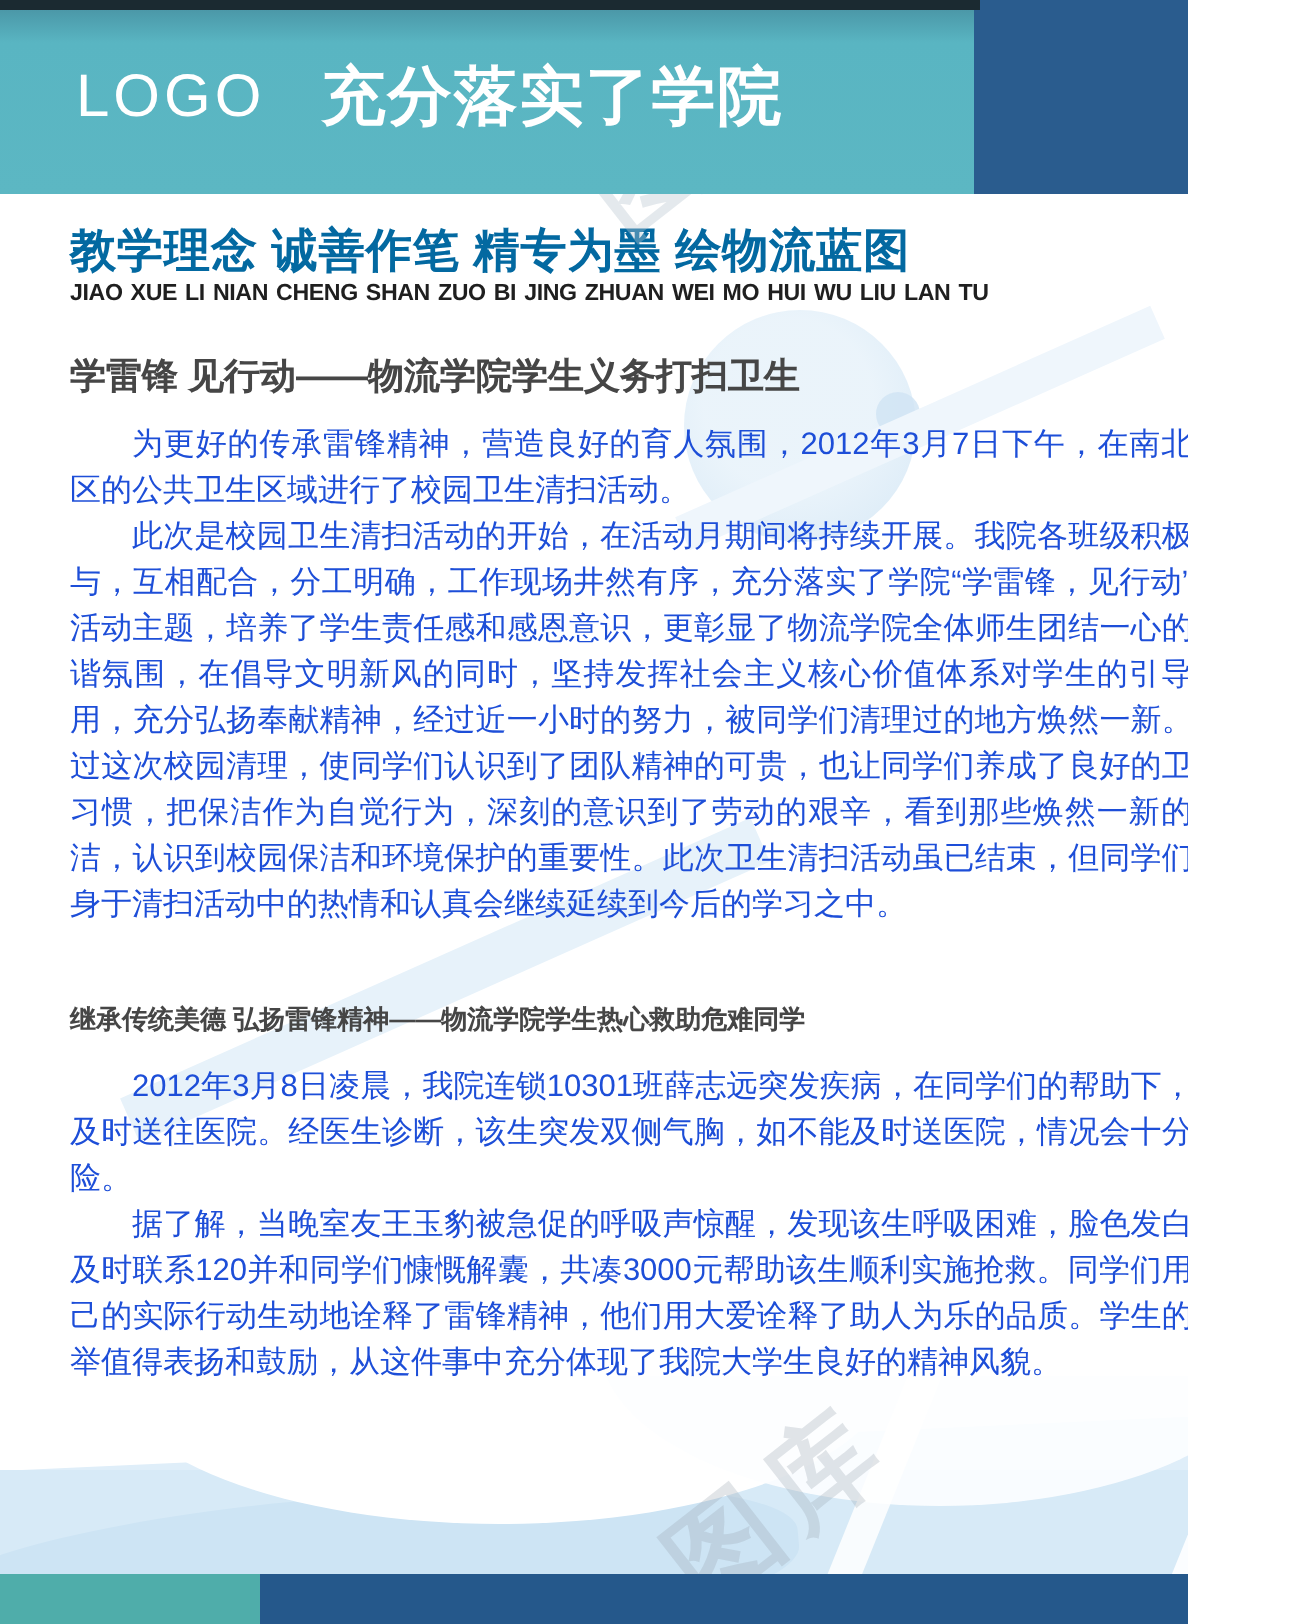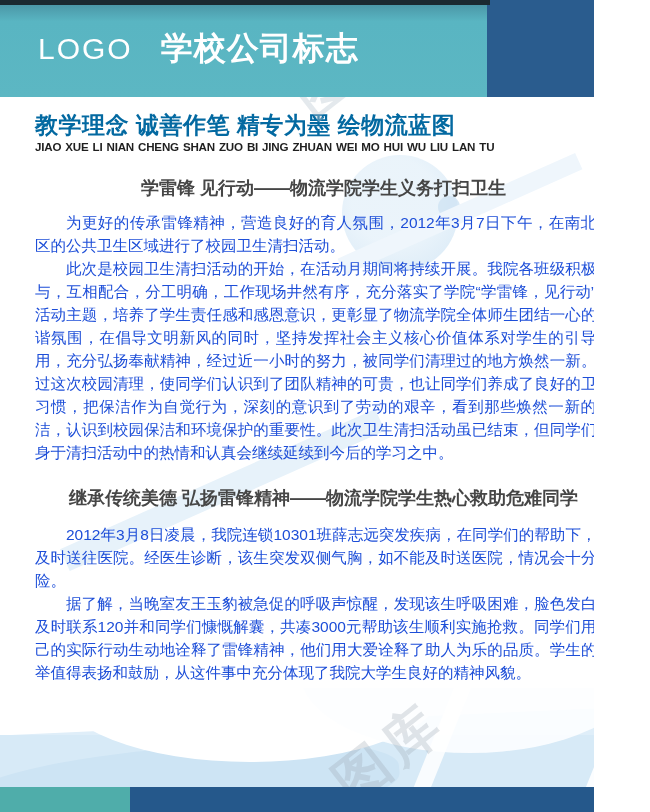--- a/index.html
+++ b/index.html
@@ -38,40 +38,40 @@
   .wave-slash-2{position:absolute;left:604px;top:-12px;width:12px;height:135px;background:rgba(255,255,255,.9);transform:rotate(22deg);}
 
   .watermark{position:absolute;font-weight:bold;transform:rotate(-38deg);letter-spacing:8px;z-index:4;pointer-events:none;}
   .watermark.top{left:288px;top:30px;font-size:54px;color:rgba(185,198,207,.38);}
   .watermark.bottom{left:328px;top:716px;font-size:54px;color:rgba(150,162,172,.28);z-index:3;}
 
   
   .content{position:absolute;left:35px;top:112px;width:577px;z-index:3;}
   .doc-title{font-size:23px;font-weight:bold;color:#0369a1;letter-spacing:.5px;line-height:1.2;}
   .doc-pinyin{font-size:11.6px;font-weight:bold;color:#1f1f1f;margin-top:0;letter-spacing:-.2px;word-spacing:1px;}
-  .sec-heading{text-align:center;font-weight:bold;color:#464646;}
+  .sec-heading{font-weight:bold;color:#464646;}
   .sec-heading.first{font-size:18px;margin-top:23px;}
-  .sec-heading.second{font-size:18px;margin-top:22px;margin-bottom:13px;}
+  .sec-heading.second{font-size:13px;margin-top:37px;margin-bottom:13px;}
   .body-text{margin-top:11px;}
   .body-text p{margin:0;font-size:15.5px;line-height:23px;color:#1d4ed8;text-align:justify;text-indent:2em;
     font-family:"Liberation Sans","DejaVu Sans",sans-serif;}
 </style>
 </head>
 <body>
 
 <div class="page">
 
   <div class="deco-circle-big"></div>
   <div class="deco-circle-small"></div>
   <div class="deco-band-1"></div>
   <div class="deco-band-2"></div>
 
   <div class="header-teal">
     <span class="logo-text">LOGO</span>
-    <span class="brand-text">学校公司标志</span>
+    <span class="brand-text">充分落实了学院</span>
   </div>
   <div class="header-blue"></div>
   <div class="top-strip"></div>
 
   <div class="side-stripe"></div>
   <div class="bottom-bar-teal"></div>
   <div class="bottom-bar-blue"></div>
 
   <div class="bottom-waves">
     <div class="wave-wedge"></div>

